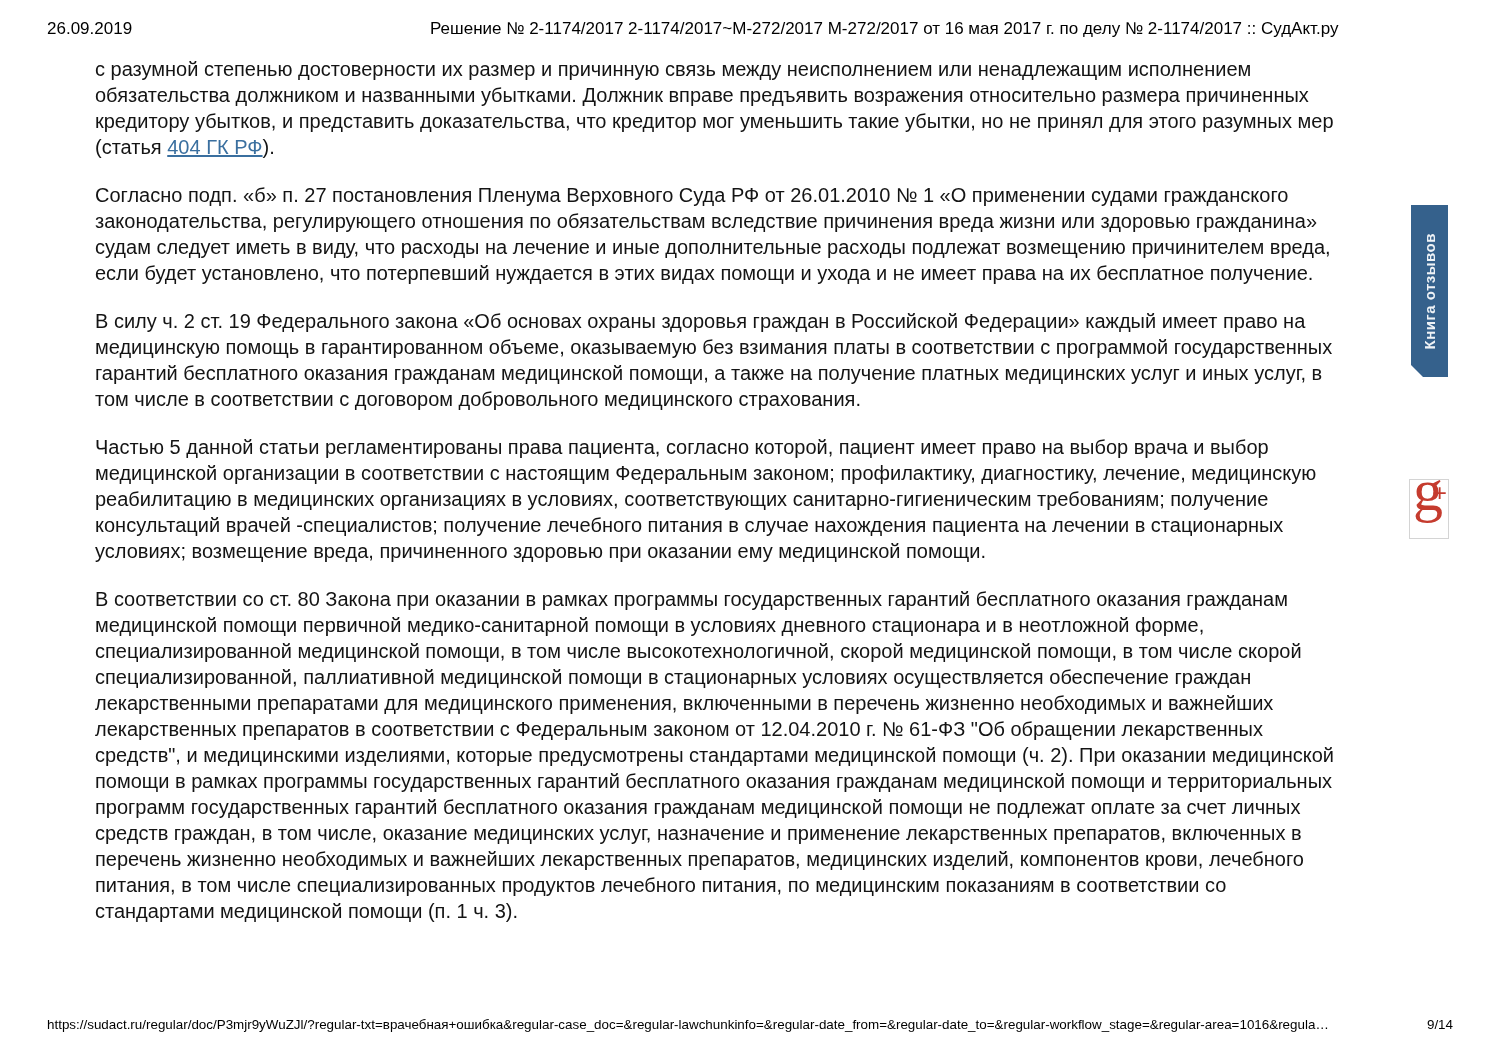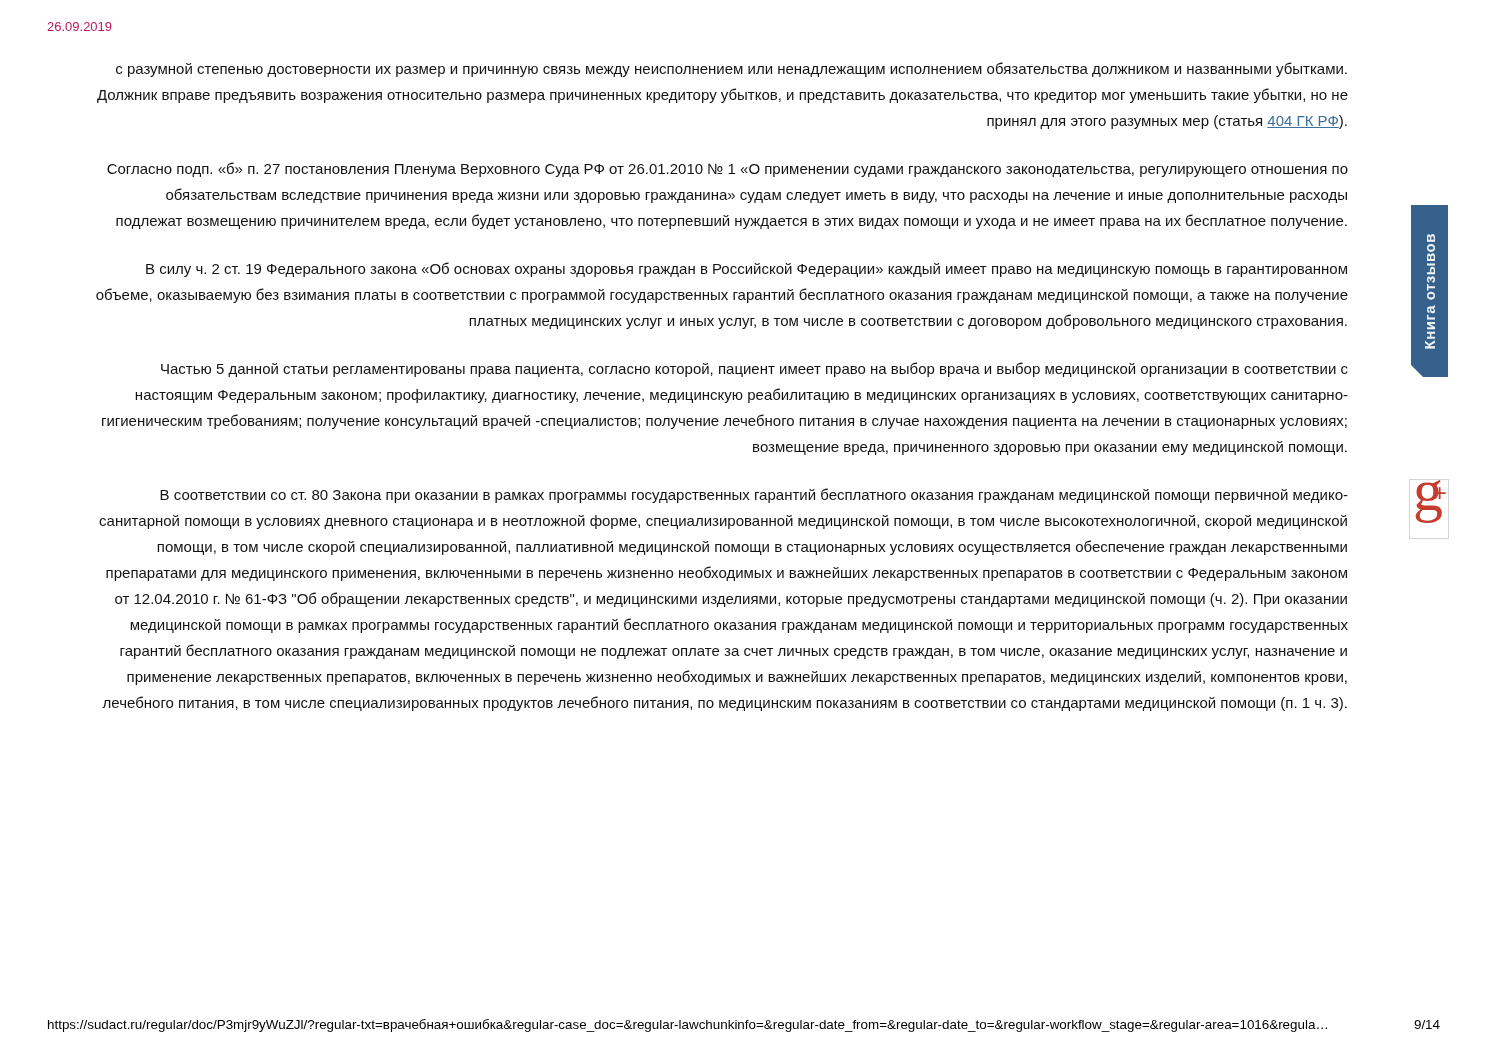--- a/index.html
+++ b/index.html
@@ -9,30 +9,30 @@
     position: relative;
     background: #ffffff;
     font-family: "Liberation Sans", "DejaVu Sans", sans-serif;
     color: #131313;
     overflow: hidden;
   }
 
   
   .print-header {
     position: absolute; top: 19px; left: 0; right: 0; height: 18px;
-    font-size: 13px; color: #be185d;
+    font-size: 17px; color: #000000;
   }
   .header-date  { position: absolute; left: 47px;  top: 0; white-space: nowrap; }
   .header-title { position: absolute; left: 430px; top: 0; white-space: nowrap; }
 
   
   .doc-body {
     position: absolute; top: 56px; left: 95px; width: 1253px;
-    font-size: 15px; line-height: 26px; color: #141414;
-    text-align: right;
+    font-size: 20px; line-height: 26px; color: #141414;
+    text-align: left;
   }
   .doc-paragraph { margin: 0 0 22px 0; }
   .doc-paragraph strong { font-weight: normal; }
   .doc-link {
     color: var(--link-color, #3a6f9f);
     text-decoration: underline;
     cursor: pointer;
   }
 
   
@@ -61,33 +61,34 @@
     overflow: hidden;
     cursor: pointer;
     font-family: "Liberation Serif", "DejaVu Serif", serif;
     color: var(--gplus-color, #c53b2e);
   }
   .gplus-badge .g    { position: absolute; left: 3px;  top: -20px; font-size: 60px; line-height: 1; }
   .gplus-badge .plus { position: absolute; right: 1px; top: 1px;   font-size: 26px; line-height: 1; font-weight: bold; }
 
   
   .print-footer {
-    position: absolute; top: 1017px; left: 47px; right: 60px;
+    position: absolute; top: 1017px; left: 47px; right: 47px;
     font-size: 13.4px; color: #000;
     display: flex; justify-content: space-between; align-items: baseline;
     white-space: nowrap;
   }
   .footer-url  { overflow: hidden; margin-right: 14px; }
   .footer-page { flex: 0 0 auto; }
 </style>
 </head>
 <body>
 
 <div class="print-header">
   <span class="header-date">26.09.2019</span>
+  <span class="header-title">Решение № 2-1174/2017 2-1174/2017~М-272/2017 М-272/2017 от 16 мая 2017 г. по делу № 2-1174/2017 :: СудАкт.ру</span>
 </div>
 
 <div class="doc-body">
     <p class="doc-paragraph"><span>с разумной степенью достоверности их размер и причинную связь между неисполнением или ненадлежащим исполнением обязательства должником и названными убытками. Должник вправе предъявить возражения относительно размера причиненных кредитору убытков, и представить доказательства, что кредитор мог уменьшить такие убытки, но не принял для этого разумных мер (статья </span><a class="doc-link" href="#">404 ГК РФ</a><span>).</span></p>
     <p class="doc-paragraph"><span>Согласно подп. «б» п. 27 постановления Пленума Верховного Суда РФ от 26.01.2010 № 1 «О применении судами гражданского законодательства, регулирующего отношения по обязательствам вследствие причинения вреда жизни или здоровью гражданина» судам следует иметь в виду, что расходы на лечение и иные дополнительные расходы подлежат возмещению причинителем вреда, если будет установлено, что потерпевший нуждается в этих видах помощи и ухода и не имеет права на их бесплатное получение.</span></p>
     <p class="doc-paragraph"><span>В силу ч. 2 ст. 19 Федерального закона «Об основах охраны здоровья граждан в Российской Федерации» каждый имеет право на медицинскую помощь в гарантированном объеме, оказываемую без взимания платы в соответствии с программой государственных гарантий бесплатного оказания гражданам медицинской помощи, а также на получение платных медицинских услуг и иных услуг, в том числе в соответствии с договором добровольного медицинского страхования.</span></p>
     <p class="doc-paragraph"><span>Частью 5 данной статьи регламентированы права пациента, согласно которой, пациент имеет право на выбор </span><strong>врача</strong><span> и выбор медицинской организации в соответствии с настоящим Федеральным законом; профилактику, диагностику, лечение, медицинскую реабилитацию в медицинских организациях в условиях, соответствующих санитарно-гигиеническим требованиям; получение консультаций </span><strong>врачей</strong><span> -специалистов; получение лечебного питания в случае нахождения пациента на лечении в стационарных условиях; возмещение вреда, причиненного здоровью при оказании ему медицинской помощи.</span></p>
     <p class="doc-paragraph"><span>В соответствии со ст. 80 Закона при оказании в рамках программы государственных гарантий бесплатного оказания гражданам медицинской помощи первичной медико-санитарной помощи в условиях дневного стационара и в неотложной форме, специализированной медицинской помощи, в том числе высокотехнологичной, скорой медицинской помощи, в том числе скорой специализированной, паллиативной медицинской помощи в стационарных условиях осуществляется обеспечение граждан лекарственными препаратами для медицинского применения, включенными в перечень жизненно необходимых и важнейших лекарственных препаратов в соответствии с Федеральным законом от 12.04.2010 г. № 61-ФЗ "Об обращении лекарственных средств", и медицинскими изделиями, которые предусмотрены стандартами медицинской помощи (ч. 2). При оказании медицинской помощи в рамках программы государственных гарантий бесплатного оказания гражданам медицинской помощи и территориальных программ государственных гарантий бесплатного оказания гражданам медицинской помощи не подлежат оплате за счет личных средств граждан, в том числе, оказание медицинских услуг, назначение и применение лекарственных препаратов, включенных в перечень жизненно необходимых и важнейших лекарственных препаратов, медицинских изделий, компонентов крови, лечебного питания, в том числе специализированных продуктов лечебного питания, по медицинским показаниям в соответствии со стандартами медицинской помощи (п. 1 ч. 3).</span></p>
   </div>
 

